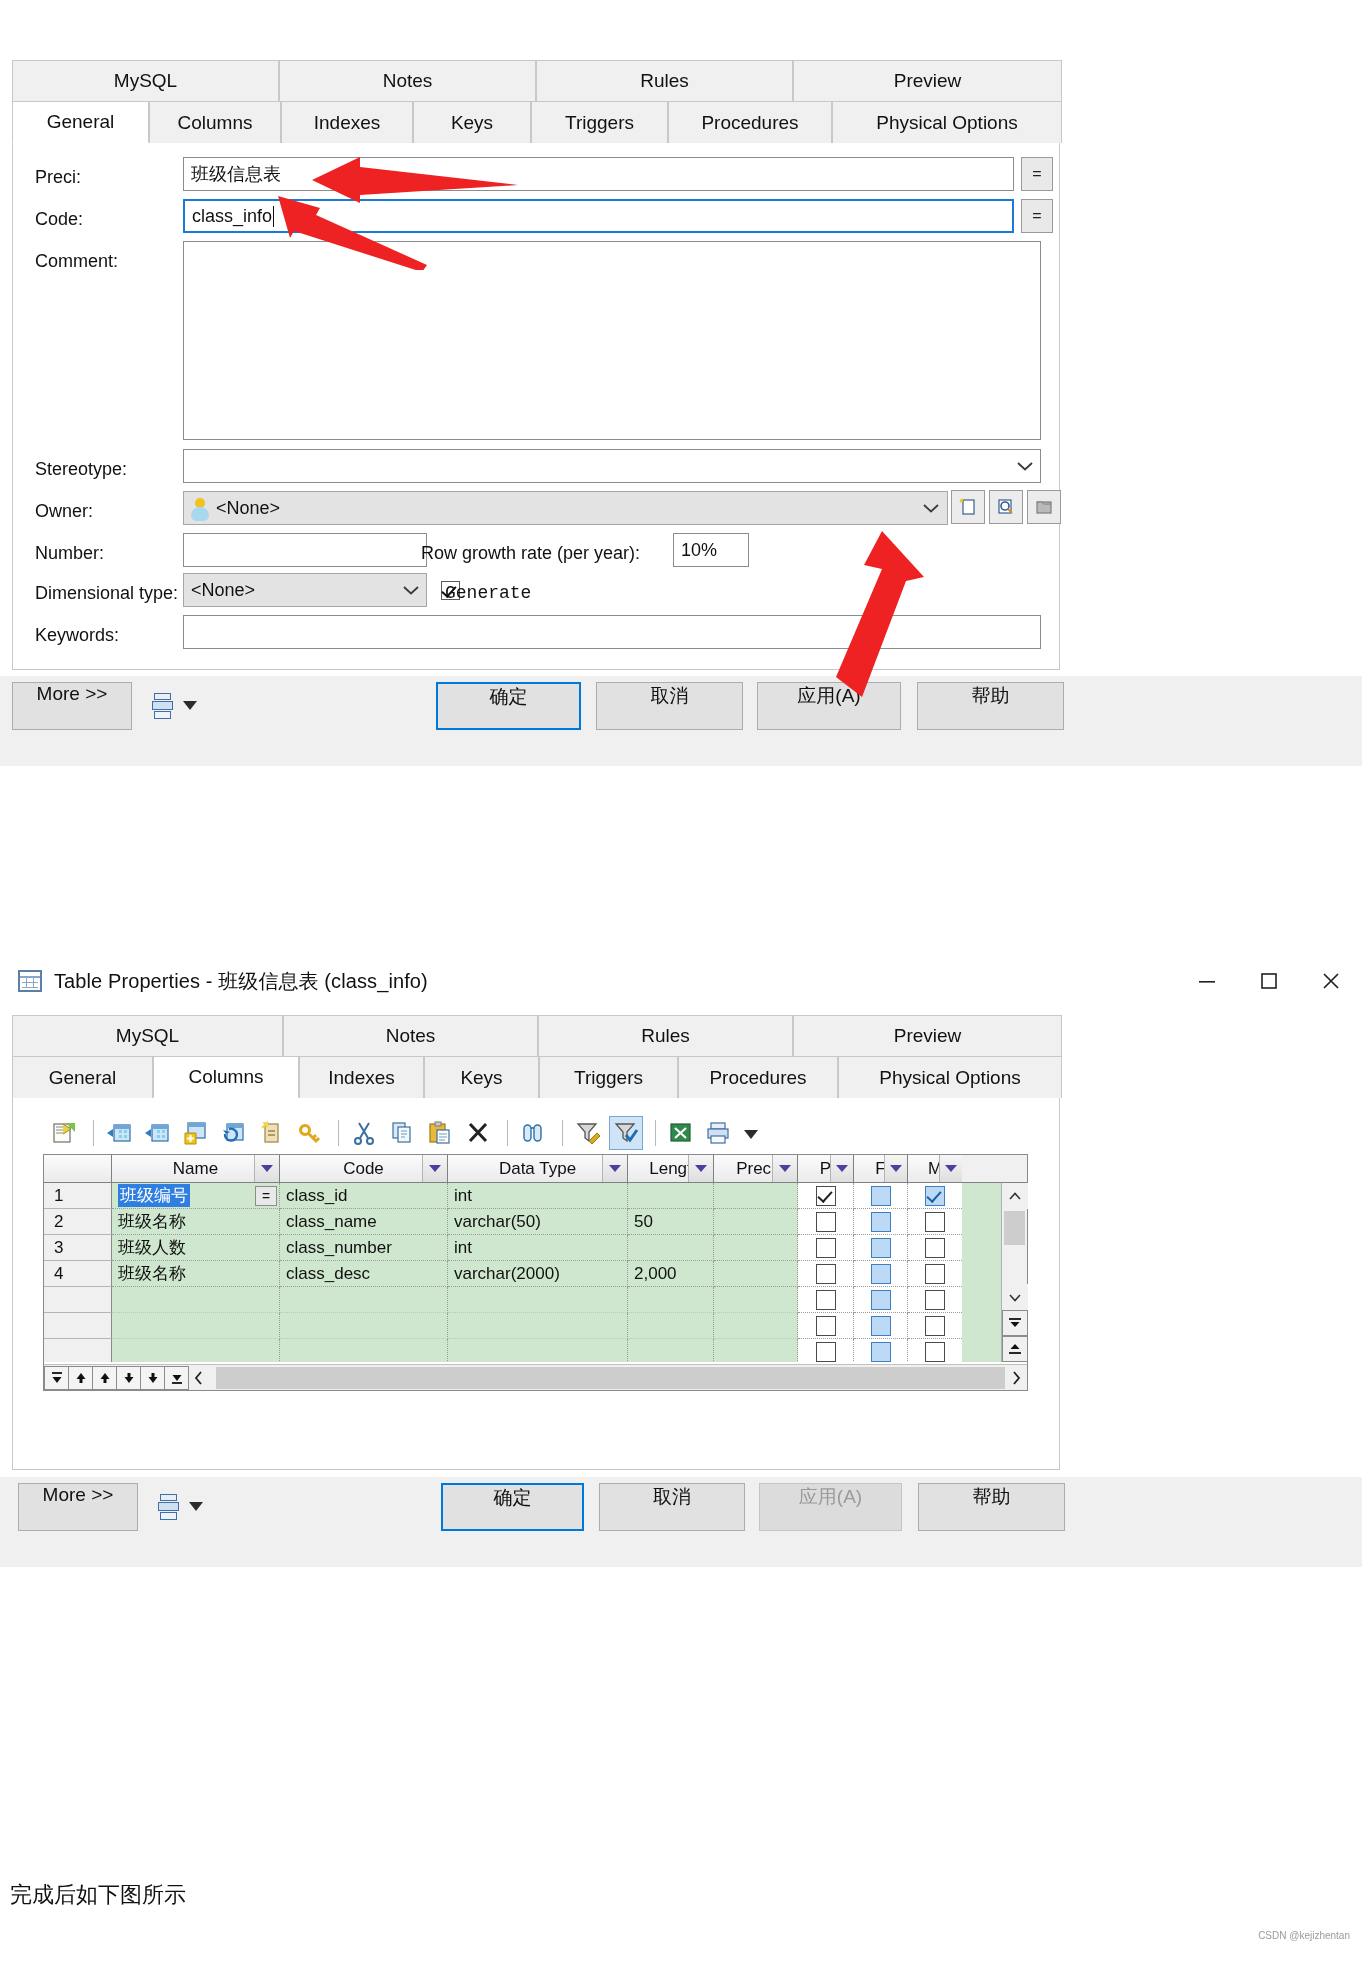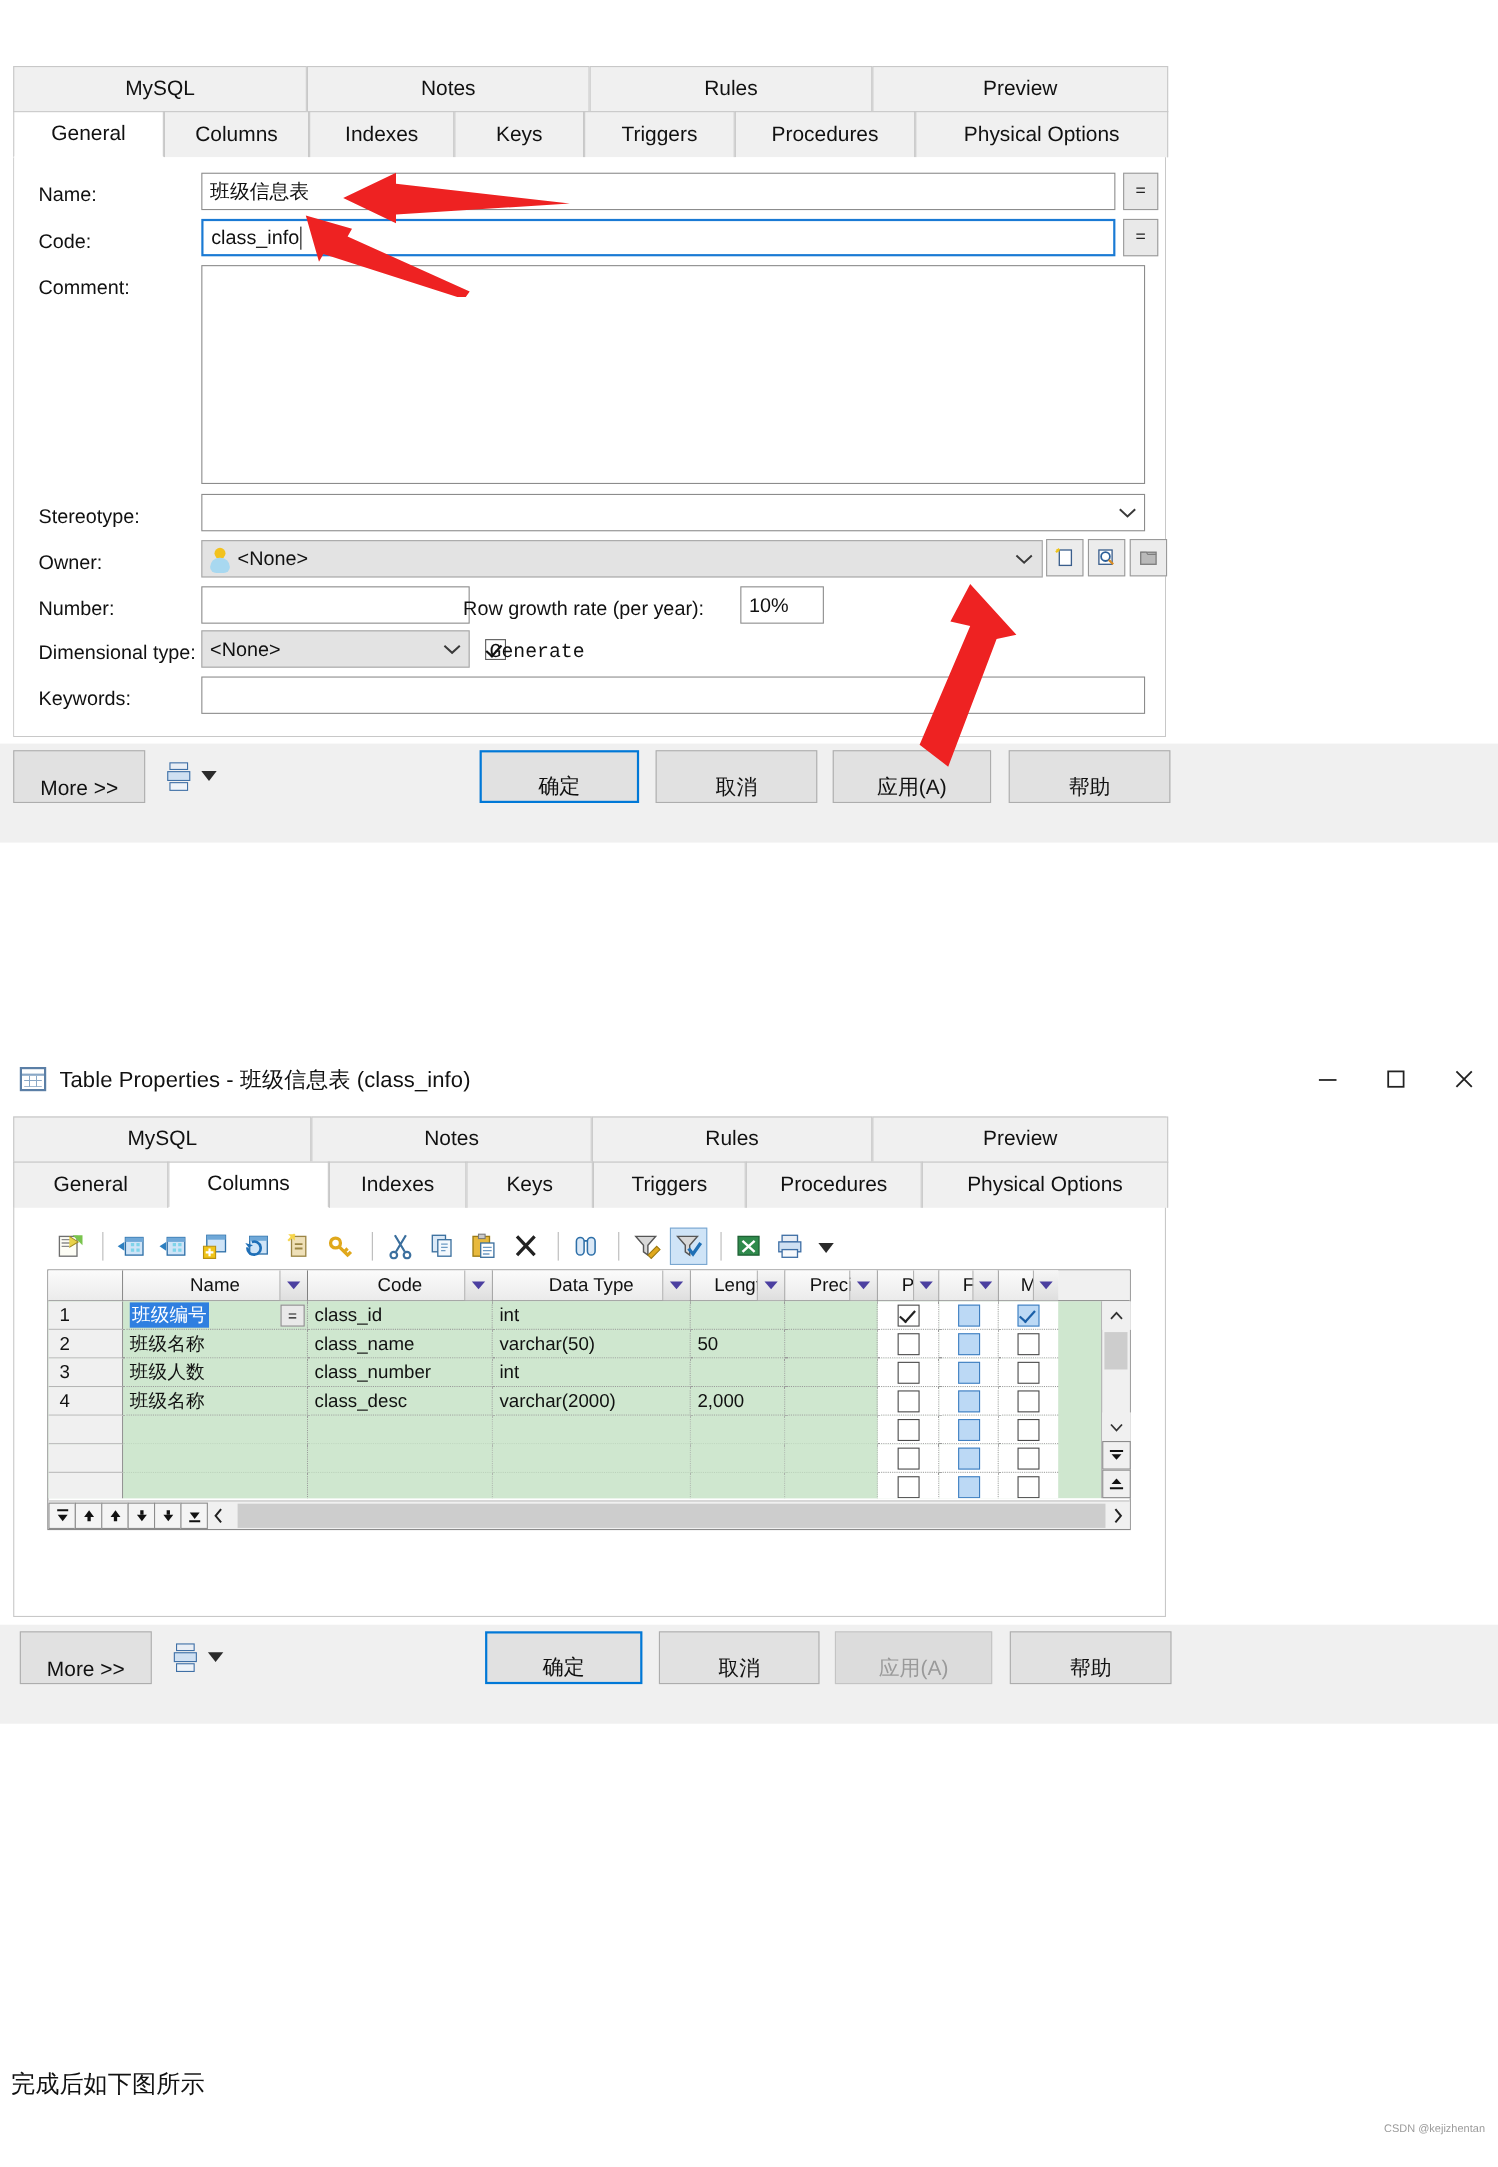--- a/index.html
+++ b/index.html
@@ -57,21 +57,21 @@
   .cbox.on:after{content:"";position:absolute;left:3px;top:1px;width:6px;height:12px;border:solid #111;border-width:0 2.6px 2.6px 0;transform:rotate(42deg);}
 
   
   .person{position:absolute;width:20px;height:24px;}
   .person .head{position:absolute;left:5px;top:1px;width:10px;height:10px;border-radius:50%;background:#f2c21e;}
   .person .body{position:absolute;left:1px;top:10px;width:18px;height:14px;background:#a8d8f0;border-radius:9px 9px 6px 6px;}
 
   
   .btn{
     position:absolute;background:#e1e1e1;border:1px solid #adadad;
-    display:flex;align-items:flex-end;justify-content:center;
+    display:flex;align-items:flex-start;justify-content:center;
     font-size:19px;color:#111;box-sizing:border-box;
   }
   .btn.primary{border:2px solid #0078d7;background:#e1e1e1;}
   .btn.disabled{color:#9a9a9a;background:#dcdcdc;border-color:#c4c4c4;}
 
   
   .miniico{position:absolute;width:22px;height:26px;}
   .miniico .a{position:absolute;left:2px;top:0;width:17px;height:7px;background:#e9eef5;border:1.5px solid #3f6fa5;box-sizing:border-box;}
   .miniico .b{position:absolute;left:0px;top:8px;width:21px;height:9px;background:#cfe0f2;border:1.5px solid #3f6fa5;box-sizing:border-box;}
   .miniico .c{position:absolute;left:2px;top:18px;width:17px;height:8px;background:#eef3f9;border:1.5px solid #3f6fa5;box-sizing:border-box;}
@@ -162,21 +162,21 @@
       <div class="tab" style="width:164px;">
           <span>Procedures</span>
         </div>
       <div class="tab" style="width:230px;">
           <span>Physical Options</span>
         </div>
     </div>
 
     <div style="position:absolute;left:0;top:82px;width:1046px;height:526px;background:#ffffff;">
 
-      <span class="lbl" style="left:22px;top:24px;">Name:</span>
+      <span class="lbl" style="left:22px;top:24px;">Preci:</span>
       <div class="fld" style="left:170px;top:14px;width:831px;height:34px;">
         <span>班级信息表</span>
       </div>
       <div class="sqbtn" style="left:1008px;top:14px;width:32px;height:34px;">
         <span>=</span>
       </div>
 
       <span class="lbl" style="left:22px;top:66px;">Code:</span>
       <div class="fld focus" style="left:170px;top:56px;width:831px;height:34px;">
         <span>class_info</span>

